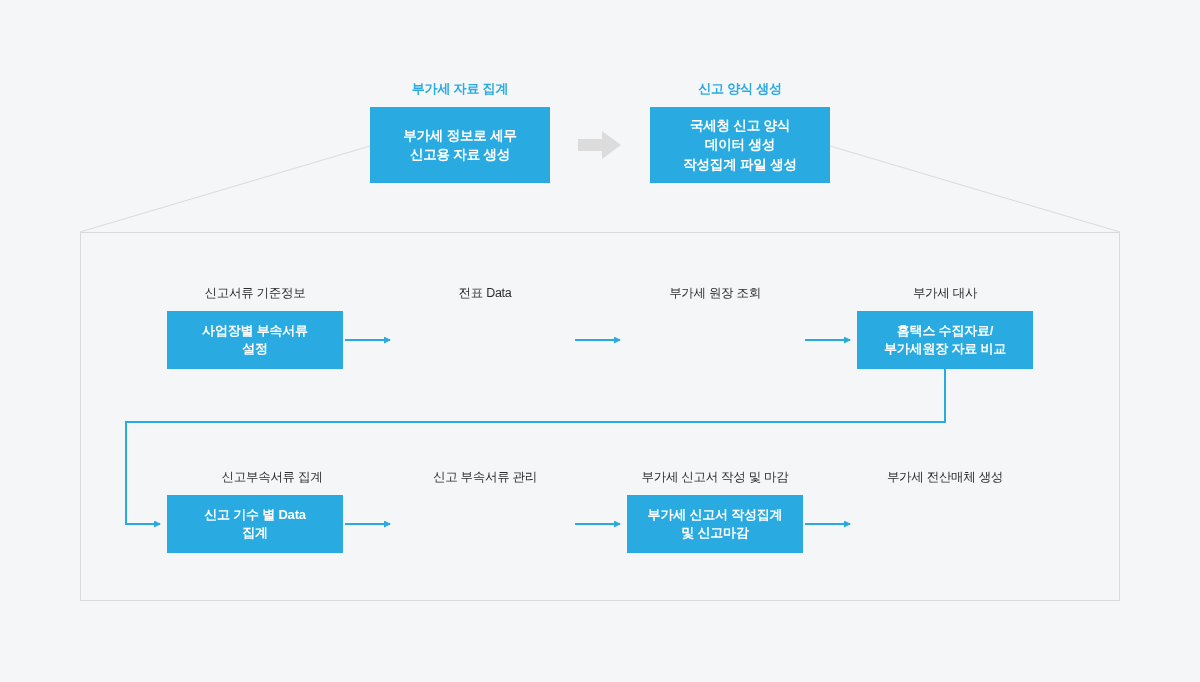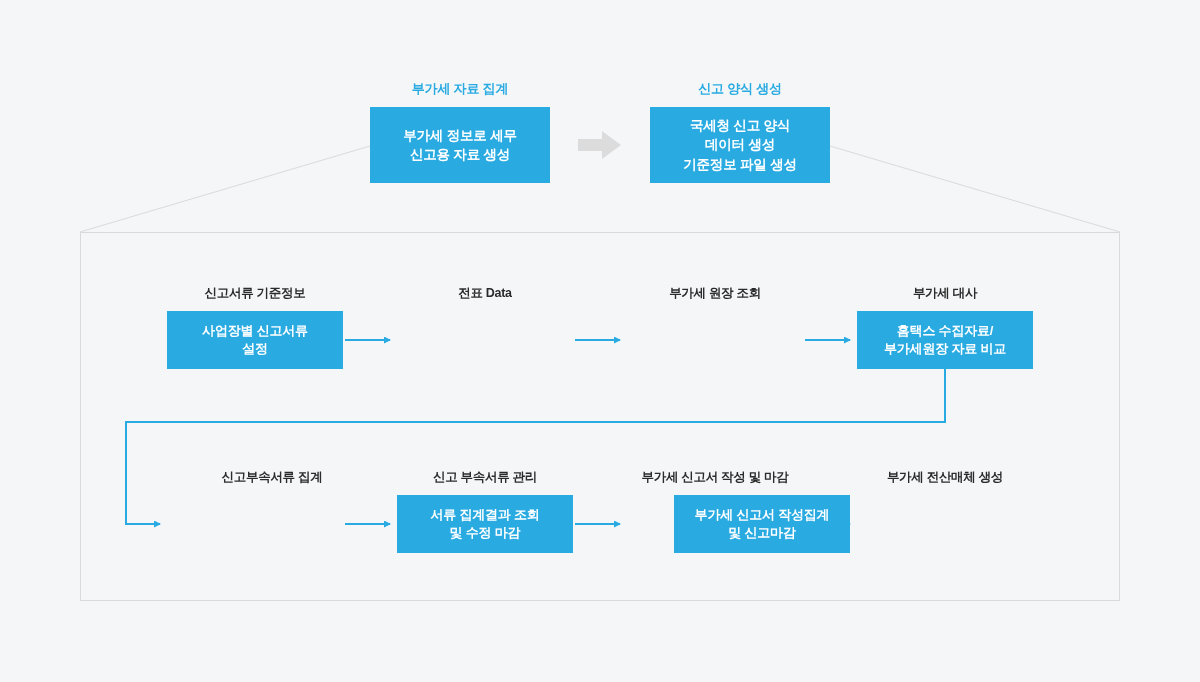--- a/index.html
+++ b/index.html
@@ -87,21 +87,21 @@
   .step-box {
     width: 176px;
     height: 58px;
     font-size: 13px;
   }
   .step-caption {
     position: absolute;
     width: 176px;
     text-align: center;
     font-size: 12.5px;
-    font-weight: bold;
+    font-weight: normal;
     color: #2b2b2b;
     letter-spacing: -0.3px;
   }
 
   
   #step-caption-0 { left: 167px;  top: 285px; }
   #step-caption-1 { left: 397px;  top: 285px; }
   #step-caption-2 { left: 627px;  top: 285px; }
   #step-caption-3 { left: 857px;  top: 285px; }
   #step-box-0 { left: 167px;  top: 311px; }
@@ -109,21 +109,21 @@
   #step-box-2 { left: 627px;  top: 311px; }
   #step-box-3 { left: 857px;  top: 311px; }
 
   
   #step-caption-4 { left: 184px;  top: 469px; }
   #step-caption-5 { left: 397px;  top: 469px; }
   #step-caption-6 { left: 627px;  top: 469px; }
   #step-caption-7 { left: 857px;  top: 469px; }
   #step-box-4 { left: 167px;  top: 495px; }
   #step-box-5 { left: 397px;  top: 495px; }
-  #step-box-6 { left: 627px;  top: 495px; margin-left: 47px; }
+  #step-box-6 { left: 627px;  top: 495px; }
   #step-box-7 { left: 857px;  top: 495px; }
 </style>
 </head>
 <body>
 
 <div id="stage">
 
   <svg id="wires" viewBox="0 0 1200 682" width="1200" height="682">
     <defs>
       <marker id="blue-arrow" markerWidth="7" markerHeight="7" refX="6" refY="3.5" orient="auto" markerUnits="userSpaceOnUse">
@@ -149,41 +149,41 @@
   <div class="box top-box" id="top-box-0">부가세 정보로 세무
 신고용 자료 생성</div>
 
   <svg id="top-arrow" viewBox="0 0 44 30">
     <path d="M0,9 L24,9 L24,1 L43,15 L24,29 L24,21 L0,21 Z" fill="#dcdcdc"></path>
   </svg>
 
   <div class="top-caption" id="top-caption-1">신고 양식 생성</div>
   <div class="box top-box" id="top-box-1">국세청 신고 양식
 데이터 생성
-기준정보 파일 생성</div>
+작성집계 파일 생성</div>
 
   <div id="group-frame"></div>
 
   <div class="step-caption" id="step-caption-0">신고서류 기준정보</div>
-  <div class="box step-box" id="step-box-0">사업장별 신고서류
+  <div class="box step-box" id="step-box-0">사업장별 부속서류
 설정</div>
 
   <div class="step-caption" id="step-caption-1">전표 Data</div>
 
   <div class="step-caption" id="step-caption-2">부가세 원장 조회</div>
 
   <div class="step-caption" id="step-caption-3">부가세 대사</div>
   <div class="box step-box" id="step-box-3">홈택스 수집자료/
 부가세원장 자료 비교</div>
 
   <div class="step-caption" id="step-caption-4">신고부속서류 집계</div>
+  <div class="box step-box" id="step-box-4">신고 기수 별 Data
+집계</div>
 
   <div class="step-caption" id="step-caption-5">신고 부속서류 관리</div>
-  <div class="box step-box" id="step-box-5">서류 집계결과 조회
-및 수정 마감</div>
 
   <div class="step-caption" id="step-caption-6">부가세 신고서 작성 및 마감</div>
   <div class="box step-box" id="step-box-6">부가세 신고서 작성집계
 및 신고마감</div>
 
   <div class="step-caption" id="step-caption-7">부가세 전산매체 생성</div>
 
 </div>
 
 </body></html>

